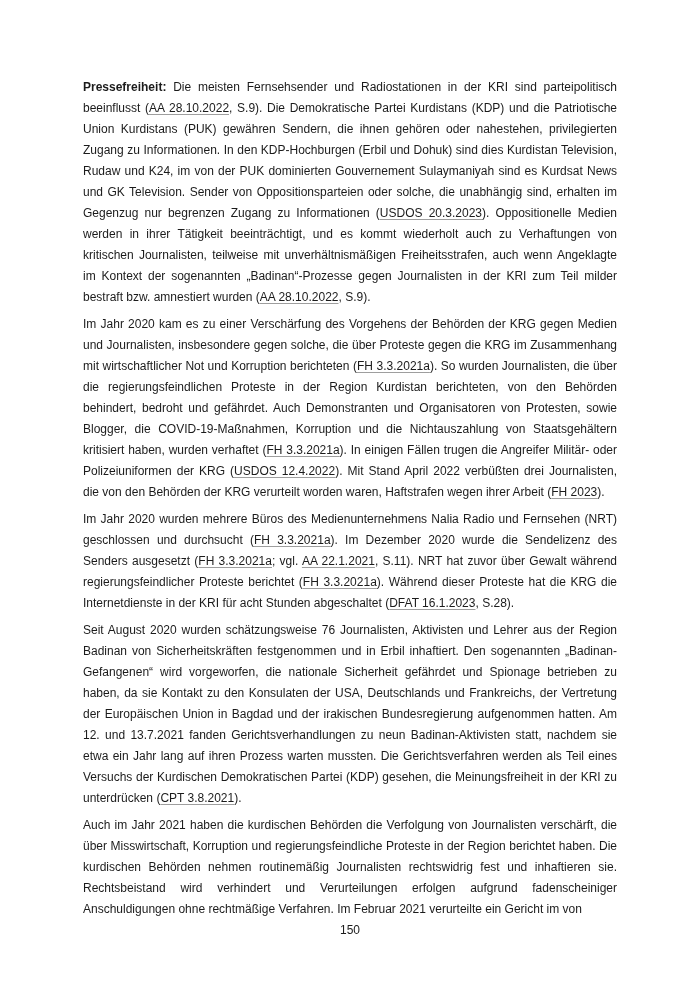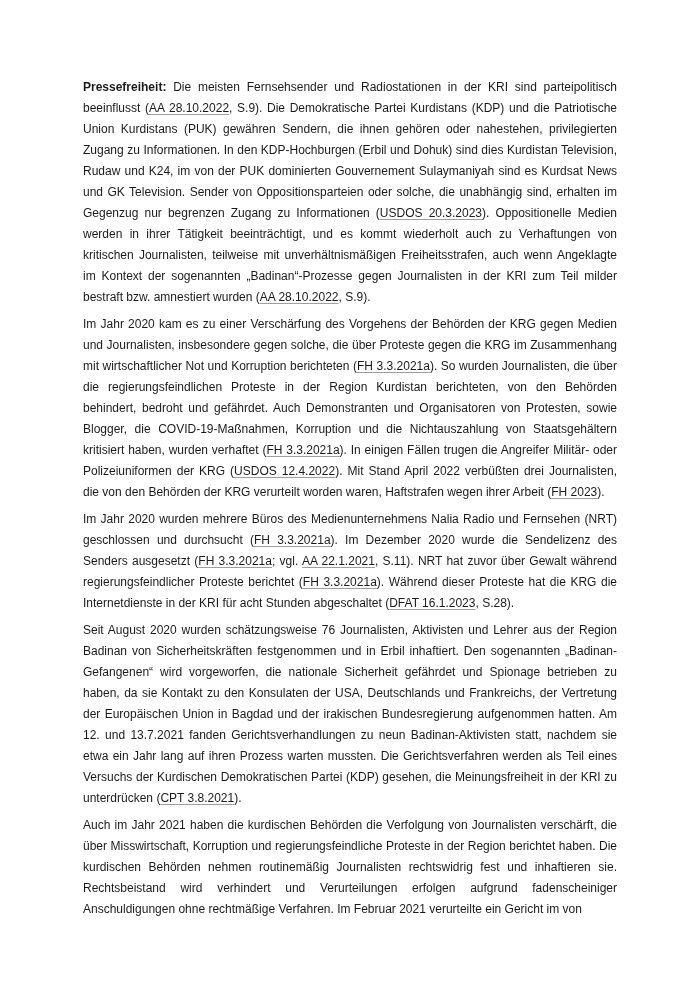--- a/index.html
+++ b/index.html
@@ -55,13 +55,14 @@
 <body>
 
 <div class="page">
   <div class="content">
     <p class="para"><strong class="bold">Pressefreiheit: </strong><span>Die meisten Fernsehsender und Radiostationen in der KRI sind parteipolitisch beeinflusst (</span><span class="link">AA 28.10.2022</span><span>, S.9). Die Demokratische Partei Kurdistans (KDP) und die Patrioti­sche Union Kurdistans (PUK) gewähren Sendern, die ihnen gehören oder nahestehen, privile­gierten Zugang zu Informationen. In den KDP-Hochburgen (Erbil und Dohuk) sind dies Kurdistan Television, Rudaw und K24, im von der PUK dominierten Gouvernement Sulaymaniyah sind es Kurdsat News und GK Television. Sender von Oppositionsparteien oder solche, die unabhän­gig sind, erhalten im Gegenzug nur begrenzen Zugang zu Informationen (</span><span class="link">USDOS 20.3.2023</span><span>). Oppositionelle Medien werden in ihrer Tätigkeit beeinträchtigt, und es kommt wiederholt auch zu Verhaftungen von kritischen Journalisten, teilweise mit unverhältnismäßigen Freiheitsstrafen, auch wenn Angeklagte im Kontext der sogenannten „Badinan“-Prozesse gegen Journalisten in der KRI zum Teil milder bestraft bzw. amnestiert wurden (</span><span class="link">AA 28.10.2022</span><span>, S.9).</span></p>
     <p class="para"><span>Im Jahr 2020 kam es zu einer Verschärfung des Vorgehens der Behörden der KRG gegen Medien und Journalisten, insbesondere gegen solche, die über Proteste gegen die KRG im Zusammenhang mit wirtschaftlicher Not und Korruption berichteten (</span><span class="link">FH 3.3.2021a</span><span>). So wurden Journalisten, die über die regierungsfeindlichen Proteste in der Region Kurdistan berichteten, von den Behörden behindert, bedroht und gefährdet. Auch Demonstranten und Organisatoren von Protesten, sowie Blogger, die COVID-19-Maßnahmen, Korruption und die Nichtauszahlung von Staatsgehältern kritisiert haben, wurden verhaftet (</span><span class="link">FH 3.3.2021a</span><span>). In einigen Fällen trugen die Angreifer Militär- oder Polizeiuniformen der KRG (</span><span class="link">USDOS 12.4.2022</span><span>). Mit Stand April 2022 verbüßten drei Journalisten, die von den Behörden der KRG verurteilt worden waren, Haftstrafen wegen ihrer Arbeit (</span><span class="link">FH 2023</span><span>).</span></p>
     <p class="para"><span>Im Jahr 2020 wurden mehrere Büros des Medienunternehmens Nalia Radio und Fernsehen (NRT) geschlossen und durchsucht (</span><span class="link">FH 3.3.2021a</span><span>). Im Dezember 2020 wurde die Sendelizenz des Senders ausgesetzt (</span><span class="link">FH 3.3.2021a</span><span>; vgl. </span><span class="link">AA 22.1.2021</span><span>, S.11). NRT hat zuvor über Gewalt während regierungsfeindlicher Proteste berichtet (</span><span class="link">FH 3.3.2021a</span><span>). Während dieser Proteste hat die KRG die Internetdienste in der KRI für acht Stunden abgeschaltet (</span><span class="link">DFAT 16.1.2023</span><span>, S.28).</span></p>
     <p class="para"><span>Seit August 2020 wurden schätzungsweise 76 Journalisten, Aktivisten und Lehrer aus der Re­gion Badinan von Sicherheitskräften festgenommen und in Erbil inhaftiert. Den sogenannten „Badinan-Gefangenen“ wird vorgeworfen, die nationale Sicherheit gefährdet und Spionage be­trieben zu haben, da sie Kontakt zu den Konsulaten der USA, Deutschlands und Frankreichs, der Vertretung der Europäischen Union in Bagdad und der irakischen Bundesregierung aufgenom­men hatten. Am 12. und 13.7.2021 fanden Gerichtsverhandlungen zu neun Badinan-Aktivisten statt, nachdem sie etwa ein Jahr lang auf ihren Prozess warten mussten. Die Gerichtsverfah­ren werden als Teil eines Versuchs der Kurdischen Demokratischen Partei (KDP) gesehen, die Meinungsfreiheit in der KRI zu unterdrücken (</span><span class="link">CPT 3.8.2021</span><span>).</span></p>
     <p class="para"><span>Auch im Jahr 2021 haben die kurdischen Behörden die Verfolgung von Journalisten verschärft, die über Misswirtschaft, Korruption und regierungsfeindliche Proteste in der Region berichtet haben. Die kurdischen Behörden nehmen routinemäßig Journalisten rechtswidrig fest und inhaf­tieren sie. Rechtsbeistand wird verhindert und Verurteilungen erfolgen aufgrund fadenscheiniger Anschuldigungen ohne rechtmäßige Verfahren. Im Februar 2021 verurteilte ein Gericht im von</span></p>
   </div>
+  <div class="footer">150</div>
 </div>
 
 </body></html>

